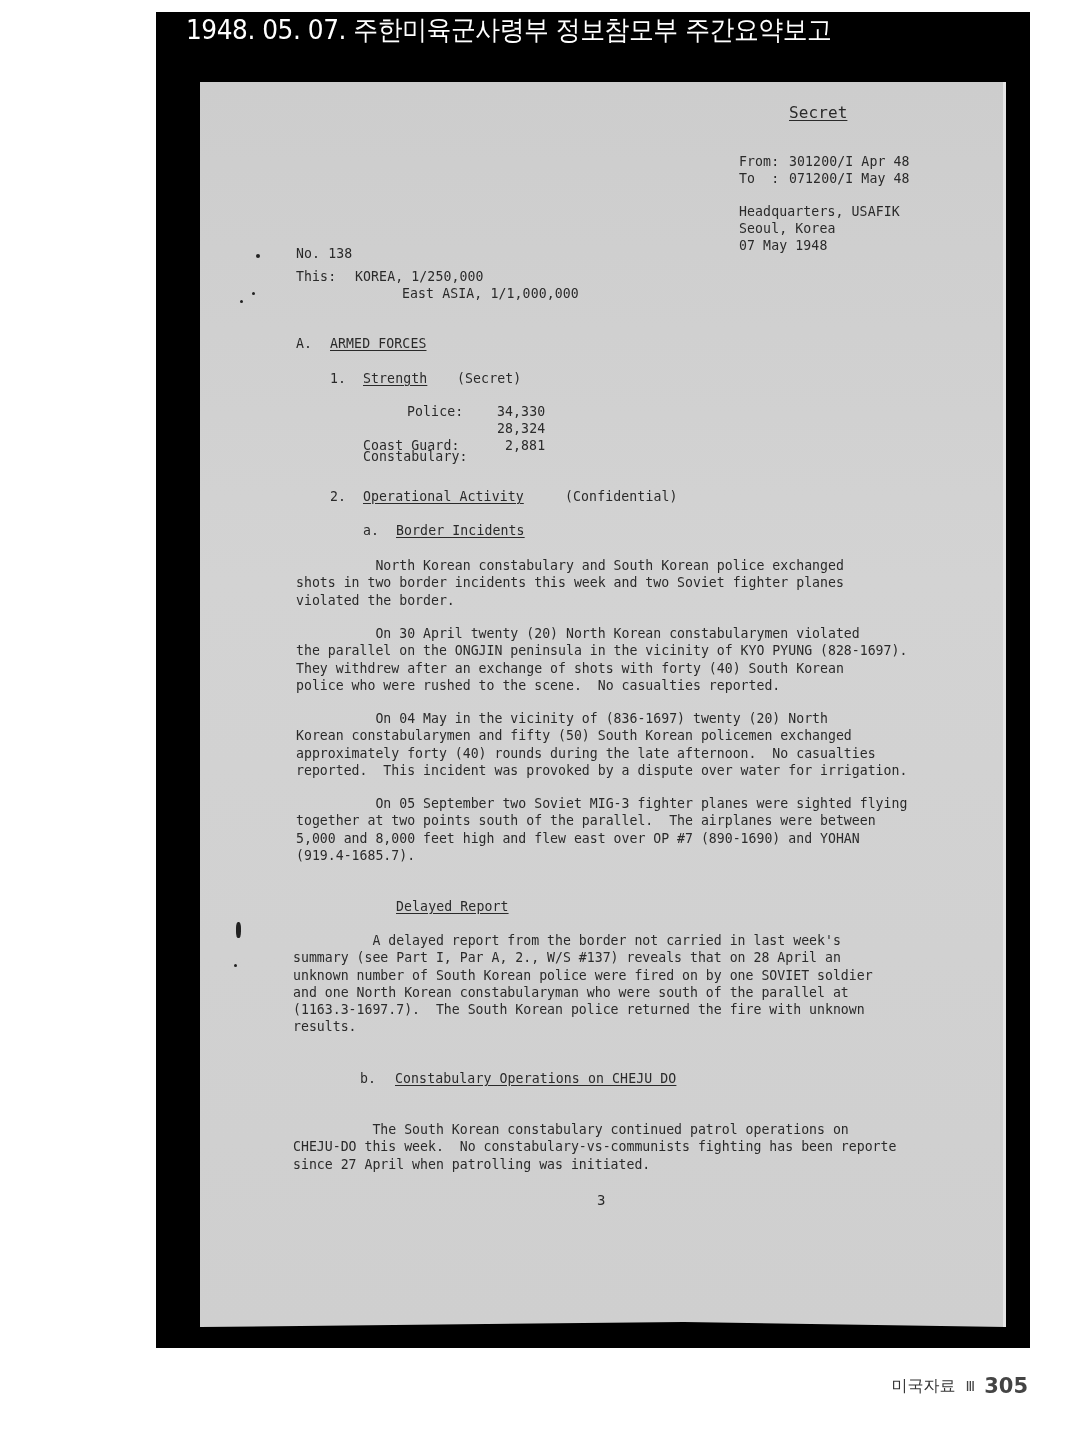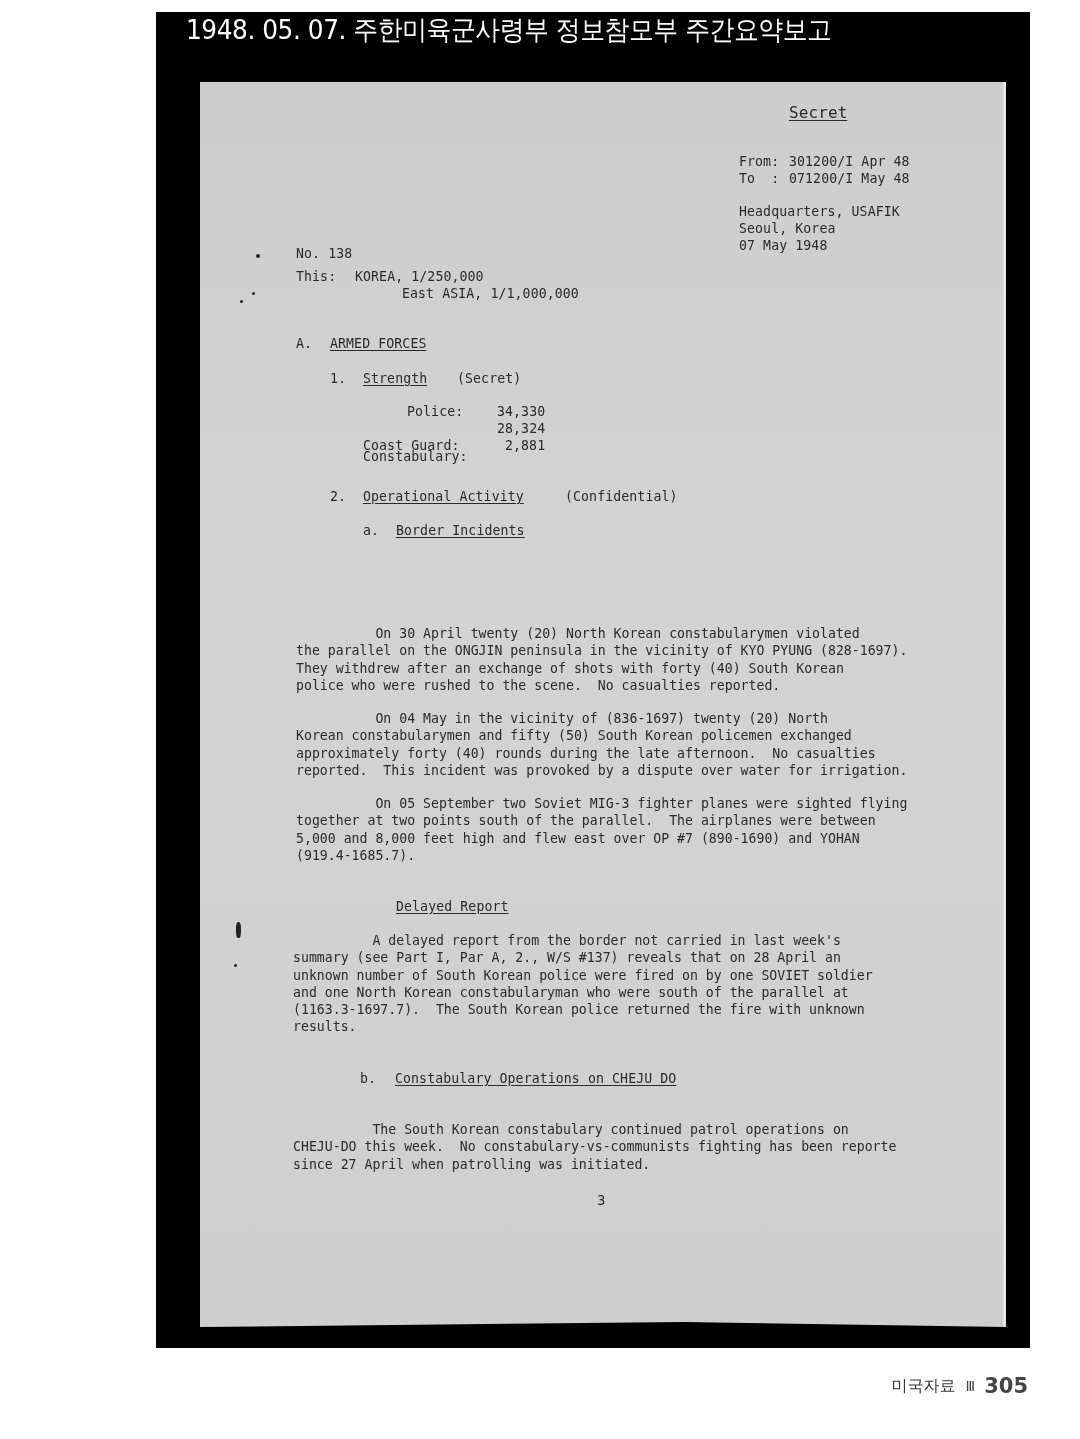--- a/index.html
+++ b/index.html
@@ -202,20 +202,23 @@
       <div class="typed" style="left:305px; top:355px;">2,881</div>
     </div>
 
     <div class="typed" style="left:130px; top:406px;">2.</div>
     <div class="typed u" style="left:163px; top:406px;">Operational Activity</div>
     <div class="typed" style="left:365px; top:406px;">(Confidential)</div>
 
     <div class="typed" style="left:163px; top:440px;">a.</div>
     <div class="typed u" style="left:196px; top:440px;">Border Incidents</div>
 
+    <div class="body-para" style="left:96px; top:475px;">          North Korean constabulary and South Korean police exchanged
+shots in two border incidents this week and two Soviet fighter planes
+violated the border.</div>
     <div class="body-para" style="left:96px; top:543px;">          On 30 April twenty (20) North Korean constabularymen violated
 the parallel on the ONGJIN peninsula in the vicinity of KYO PYUNG (828-1697).
 They withdrew after an exchange of shots with forty (40) South Korean
 police who were rushed to the scene.  No casualties reported.</div>
     <div class="body-para" style="left:96px; top:628px;">          On 04 May in the vicinity of (836-1697) twenty (20) North
 Korean constabularymen and fifty (50) South Korean policemen exchanged
 approximately forty (40) rounds during the late afternoon.  No casualties
 reported.  This incident was provoked by a dispute over water for irrigation.</div>
     <div class="body-para" style="left:96px; top:713px;">          On 05 September two Soviet MIG-3 fighter planes were sighted flying
 together at two points south of the parallel.  The airplanes were between

